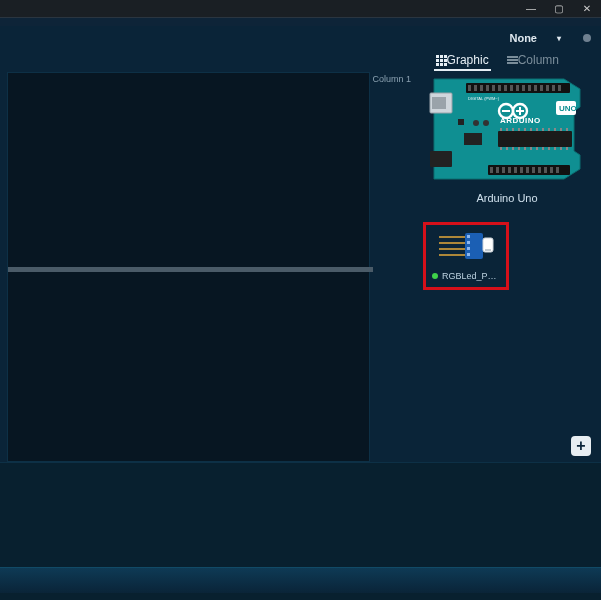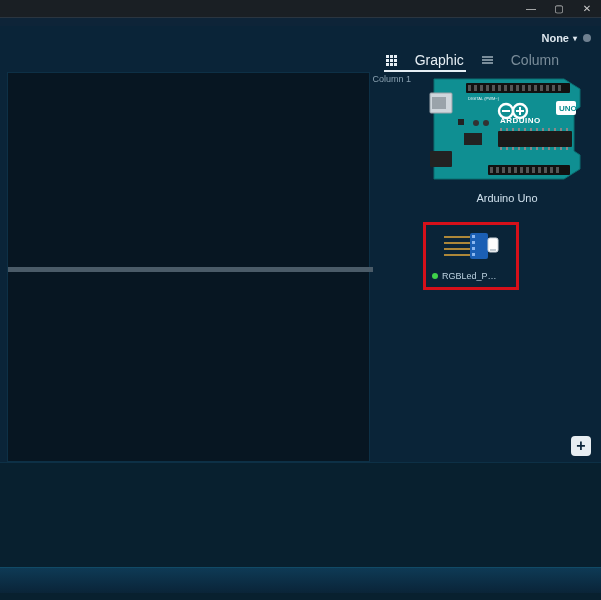--- a/index.html
+++ b/index.html
@@ -34,38 +34,38 @@
     height: 24px;
     display: flex;
     justify-content: flex-end;
     align-items: center;
     padding: 0 10px;
     gap: 12px;
     background: #0a2438;
   }
   .topbar .none-drop {
     color: #dfe8ef; font-size: 11px; font-weight: 600;
-    display: flex; align-items: center; gap: 4px; cursor: pointer;
+    display: flex; align-items: center; gap: 20px; cursor: pointer;
   }
   .topbar .dot {
     width: 8px; height: 8px; border-radius: 50%;
     background: #6f8090; margin-left: 2px;
   }
   .viewtabs {
     height: 22px;
     display: flex;
     justify-content: flex-end;
     align-items: center;
     padding: 0 40px 0 0;
     gap: 14px;
     background: #0a2438;
   }
   .viewtab {
-    display: flex; align-items: center; gap: 18px;
-    font-size: 14px; cursor: pointer; padding: 2px 2px;
+    display: flex; align-items: center; gap: 0;
+    font-size: 12px; cursor: pointer; padding: 2px 2px;
     border-bottom: 2px solid transparent;
     color: #7a8d9a;
   }
   .viewtab.active { color: #e6eef4; border-bottom-color: #e6eef4; }
   .grid-icon {
     display: grid; grid-template-columns: repeat(3,3px); grid-template-rows: repeat(3,3px);
     gap: 1px;
   }
   .grid-icon i { background: currentColor; width: 3px; height: 3px; }
   .table-icon {
@@ -112,21 +112,21 @@
     margin-top: 2px;
     height: 110px;
     display: flex; align-items: center; justify-content: center;
   }
   .board-label {
     text-align: center; color: #cfe0ec; font-size: 11px;
     margin-top: 8px;
   }
   .component-row { margin-top: 18px; display: flex; }
   .component-card {
-    width: 96px;
+    width: 86px;
     border: 3px solid #d6101a;
     padding: 6px 6px 6px 6px;
     display: flex; flex-direction: column;
     gap: 10px;
   }
   .comp-thumb {
     height: 30px;
     display: flex; align-items: center; justify-content: center;
   }
   .comp-label {

